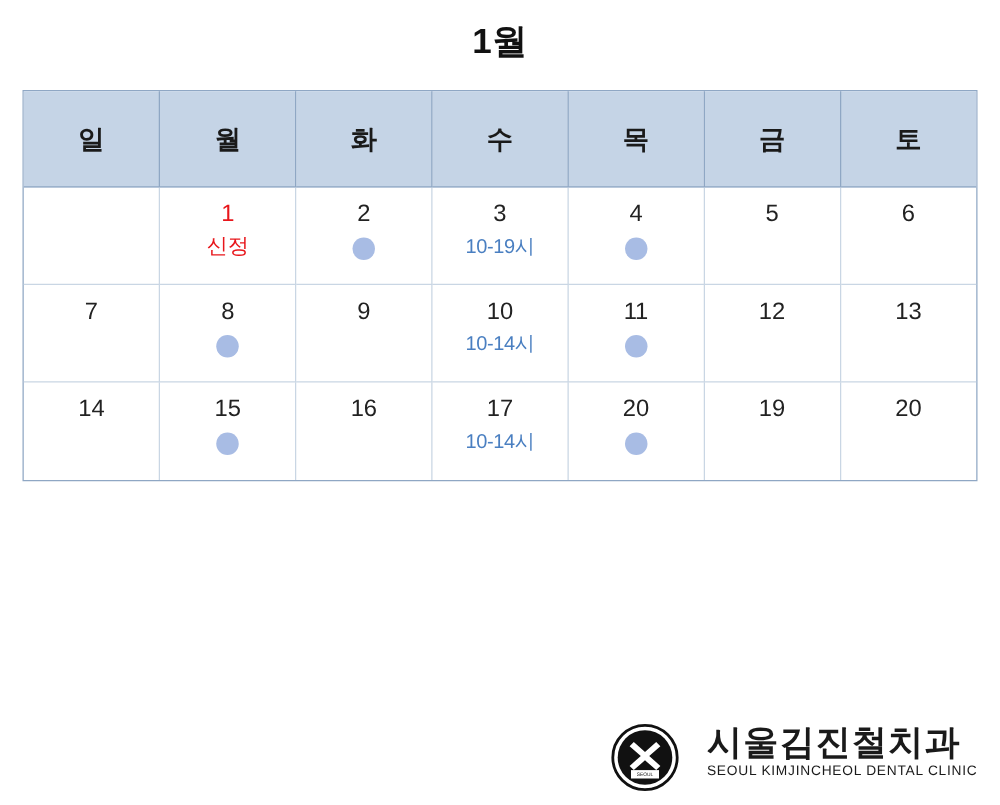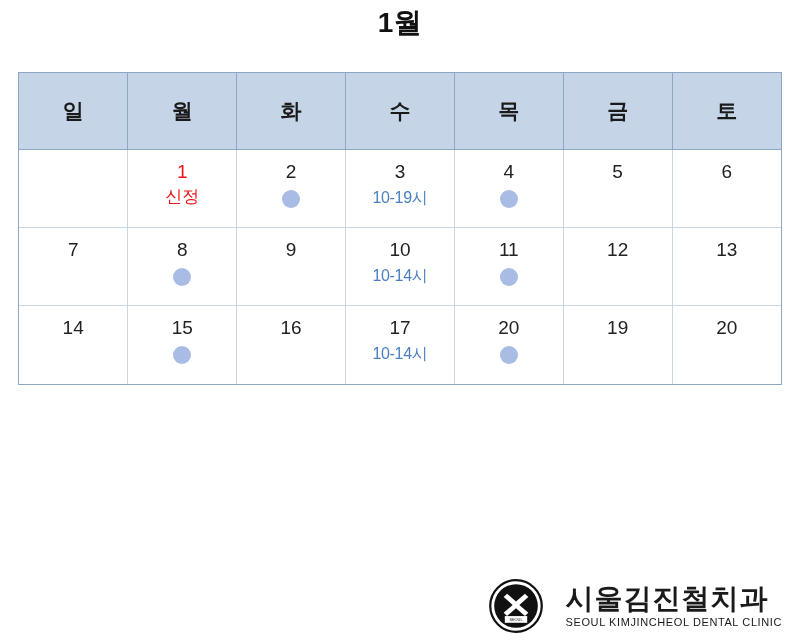--- a/index.html
+++ b/index.html
@@ -13,21 +13,21 @@
     font-family: "Liberation Sans", sans-serif;
     color: #1a1a1a;
     position: relative;
     overflow: hidden;
   }
   .page-title {
     text-align: center;
     font-size: 28px;
     font-weight: bold;
     color: #111111;
-    padding-top: 4px;
+    padding-top: 14px;
     letter-spacing: 0.5px;
   }
   .calendar {
     position: absolute;
     left: 18px;
     top: 72px;
     width: 764px;
     border: 1px solid #8fa7c4;
     box-sizing: border-box;
     border-collapse: collapse;
@@ -86,21 +86,21 @@
     border-radius: 50%;
     background: #a8bce4;
     display: block;
     margin: 6px auto 0 auto;
   }
   .logo-area {
     position: absolute;
     right: 18px;
     bottom: 10px;
     display: flex;
-    align-items: center;
+    align-items: flex-start;
     gap: 22px;
   }
   .logo-mark {
     width: 56px;
     height: 56px;
     flex: 0 0 auto;
   }
   .logo-text {
     display: flex;
     flex-direction: column;

